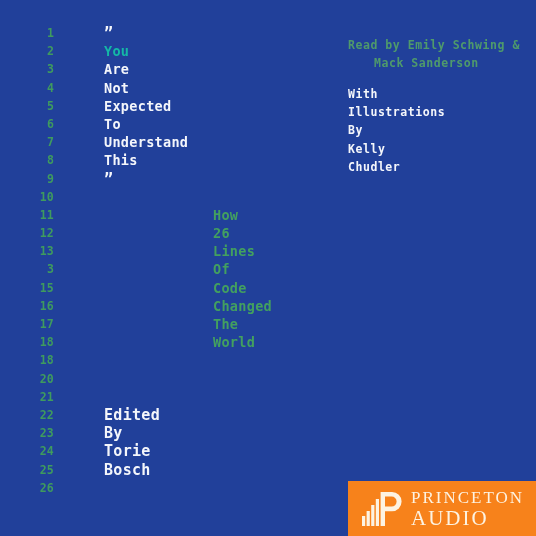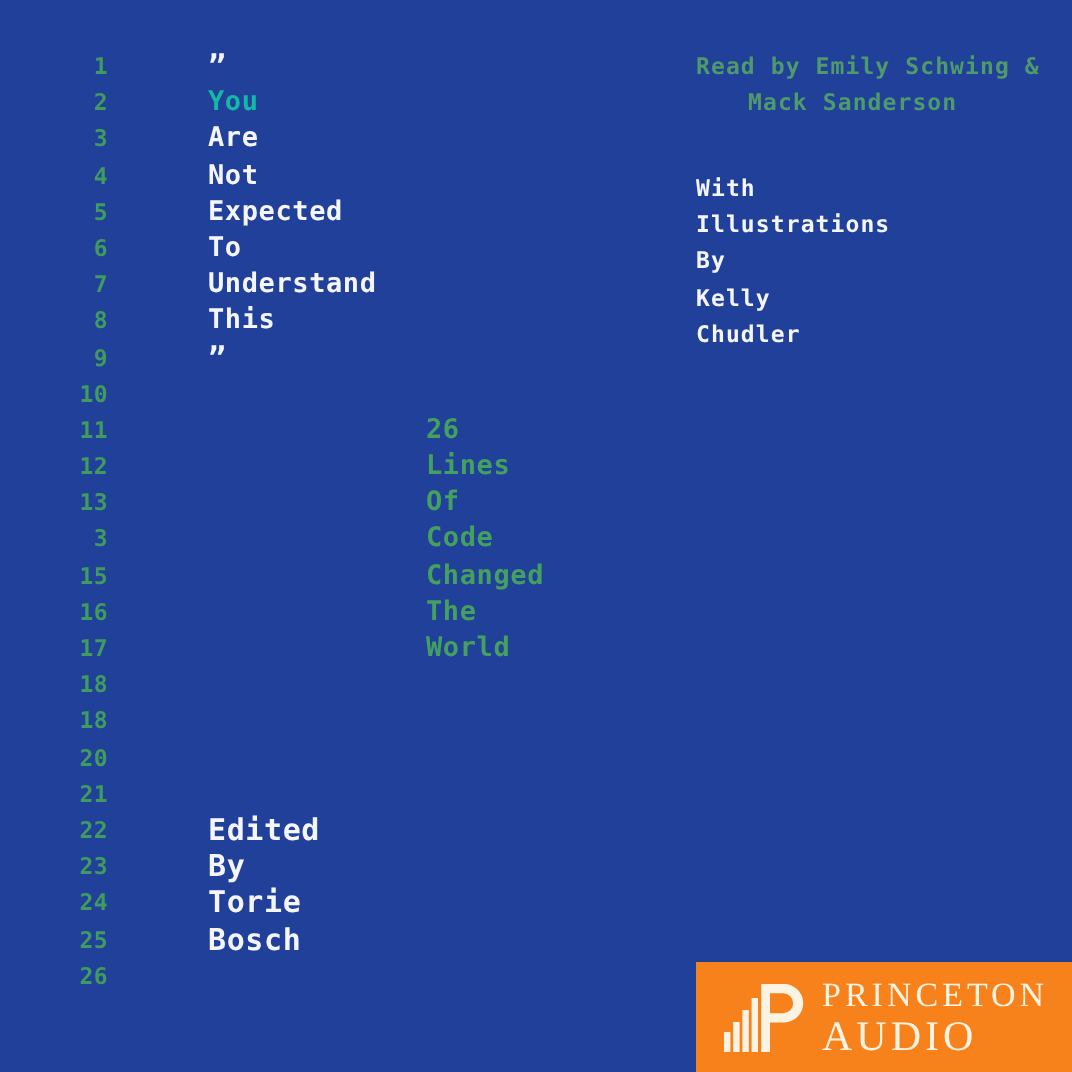--- a/index.html
+++ b/index.html
@@ -75,21 +75,21 @@
     font-size: 15px;
     font-weight: 700;
     color: #f4f6fb;
     letter-spacing: 0.3px;
   }
 
   
   #narrator {
     position: absolute;
     left: 348px;
-    top: 24px;
+    top: 36px;
     width: 184px;
   }
   #narrator .cline {
     height: 18.2px;
     line-height: 18.2px;
     font-size: 11.5px;
     font-weight: 700;
     color: #4f9a6b;
     letter-spacing: 0.55px;
     white-space: pre;
@@ -197,20 +197,21 @@
       <div class="cline" style="color: rgb(67, 160, 95);">&nbsp;</div>
       <div class="cline" style="color: rgb(67, 160, 95);">&nbsp;</div>
       <div class="cline" style="color: rgb(67, 160, 95);">&nbsp;</div>
       <div class="cline" style="color: rgb(67, 160, 95);">&nbsp;</div>
       <div class="cline" style="color: rgb(67, 160, 95);">&nbsp;</div>
       <div class="cline" style="color: rgb(67, 160, 95);">&nbsp;</div>
       <div class="cline" style="color: rgb(67, 160, 95);">&nbsp;</div>
       <div class="cline" style="color: rgb(67, 160, 95);">&nbsp;</div>
       <div class="cline" style="color: rgb(67, 160, 95);">&nbsp;</div>
       <div class="cline" style="color: rgb(67, 160, 95);">&nbsp;</div>
+      <div class="cline" style="color: rgb(67, 160, 95);">How</div>
       <div class="cline" style="color: rgb(67, 160, 95);">26</div>
       <div class="cline" style="color: rgb(67, 160, 95);">Lines</div>
       <div class="cline" style="color: rgb(67, 160, 95);">Of</div>
       <div class="cline" style="color: rgb(67, 160, 95);">Code</div>
       <div class="cline" style="color: rgb(67, 160, 95);">Changed</div>
       <div class="cline" style="color: rgb(67, 160, 95);">The</div>
       <div class="cline" style="color: rgb(67, 160, 95);">World</div>
     </div>
 
   <div class="codecol" id="editor-col">

